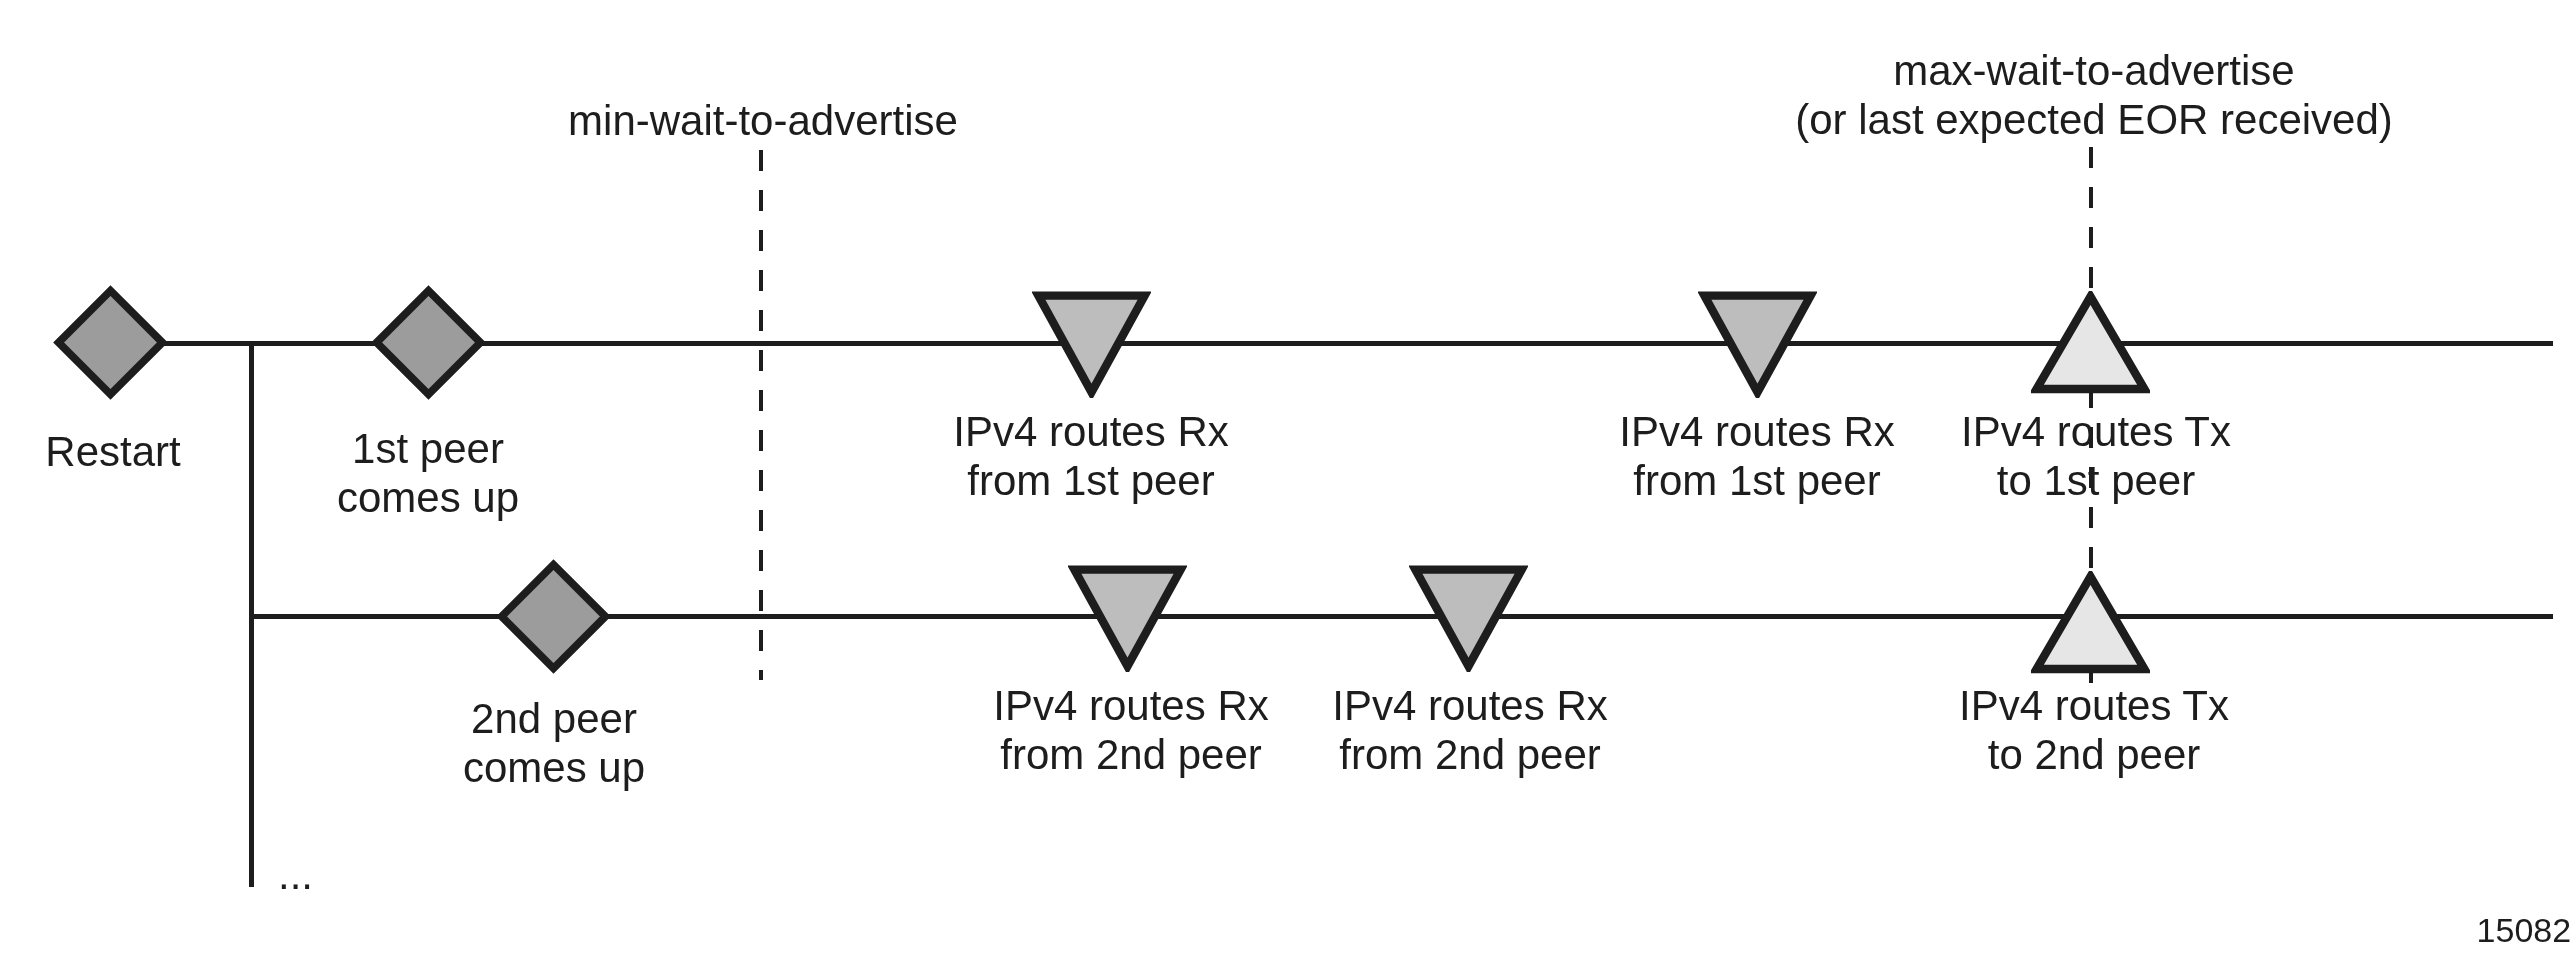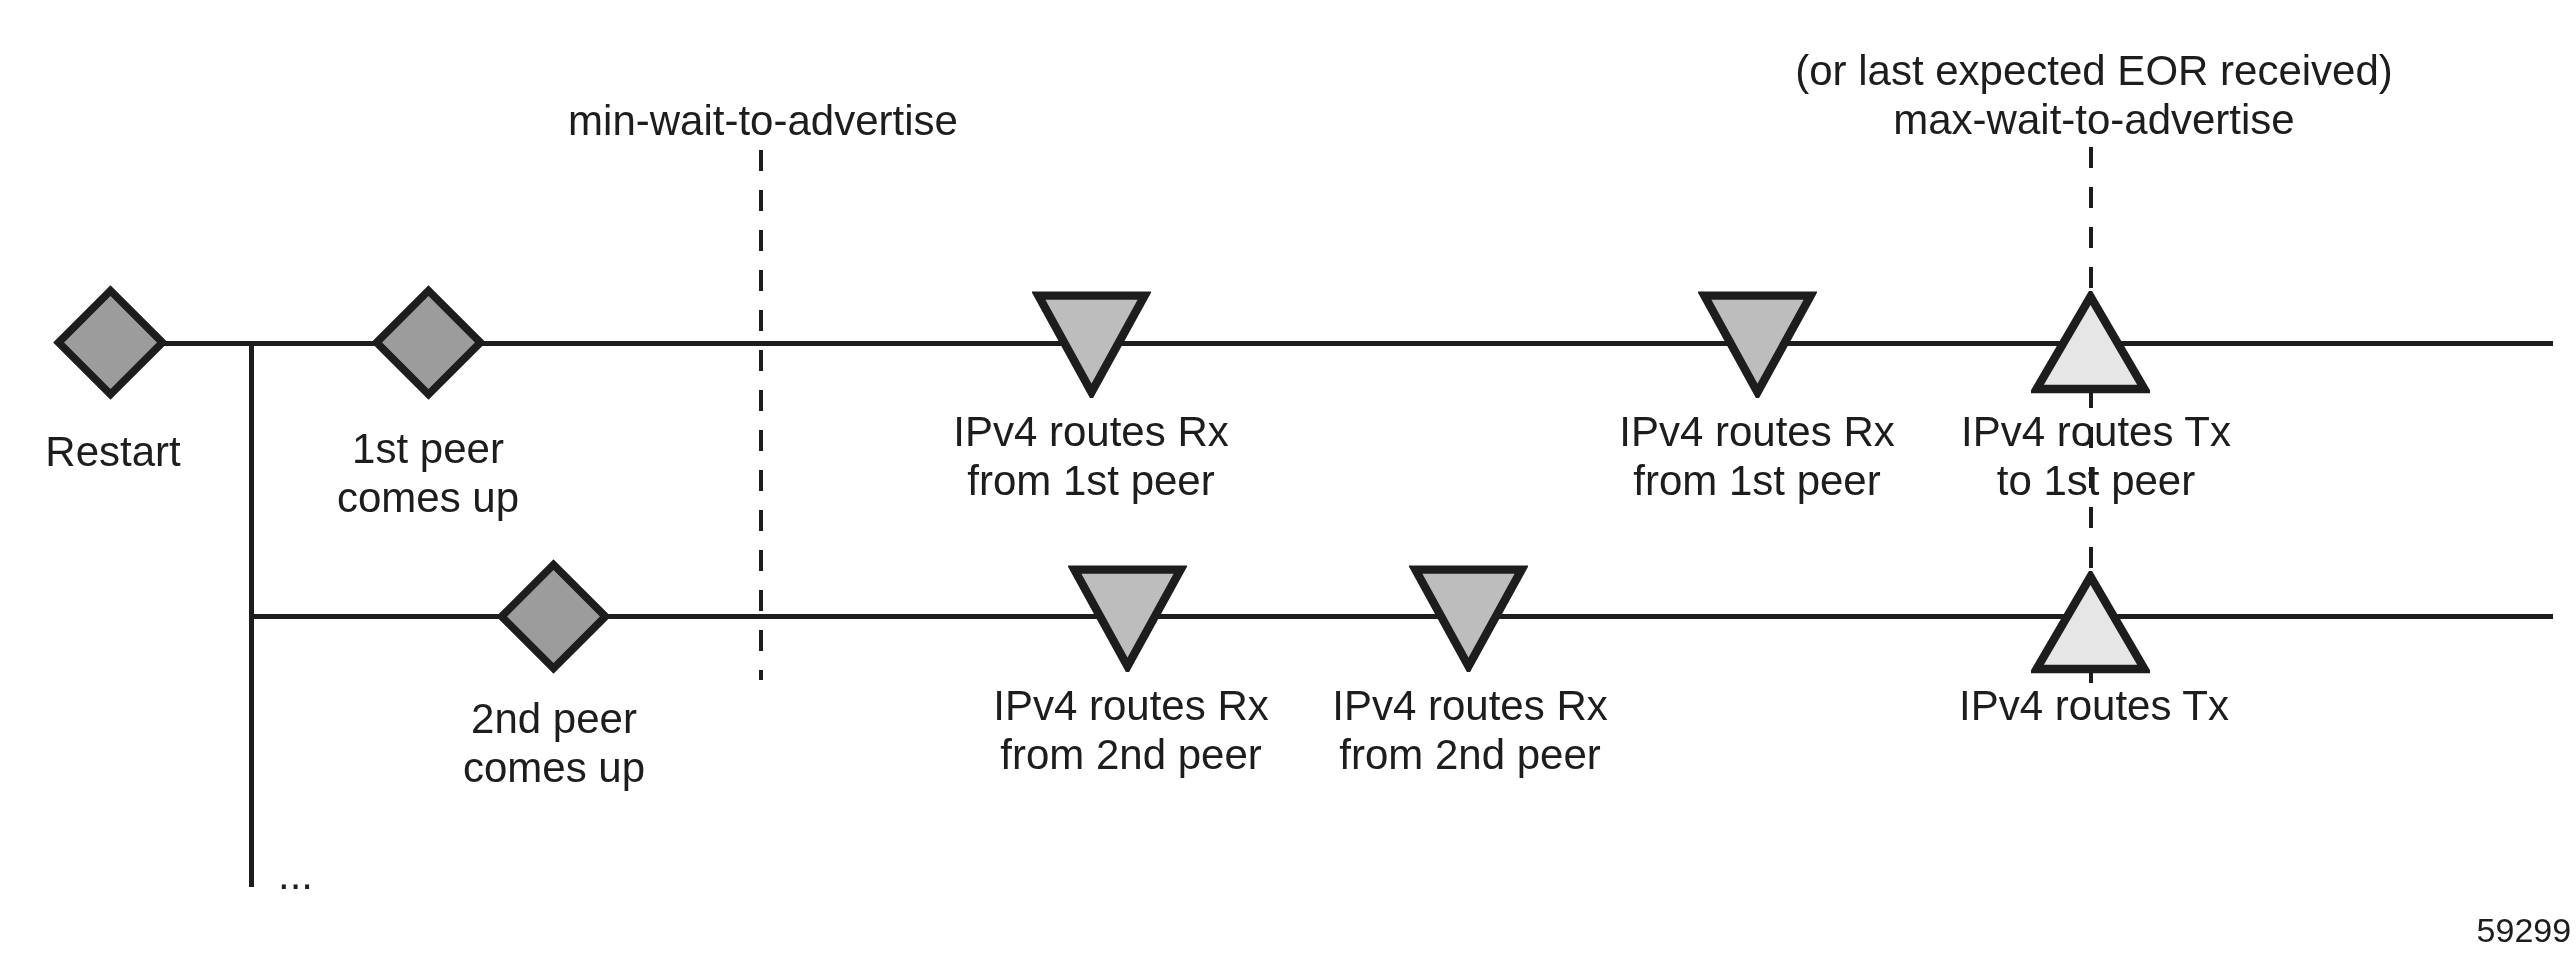--- a/index.html
+++ b/index.html
@@ -69,22 +69,22 @@
     <polygon points="85,8 162,140 8,140" stroke-width="12" fill="#e6e6e6"></polygon>
   </svg>
   <svg class="marker" style="left:2031px; top:571px;" width="119" height="105" viewBox="0 0 170 150">
     <polygon points="85,8 162,140 8,140" stroke-width="12" fill="#e6e6e6"></polygon>
   </svg>
 
   <div class="lbl" style="left:763px; top:96px;">
     <div>min-wait-to-advertise</div>
   </div>
   <div class="lbl" style="left:2094px; top:46px;">
+    <div>max-wait-to-advertise</div>
     <div>(or last expected EOR received)</div>
-    <div>max-wait-to-advertise</div>
   </div>
 
   <div class="lbl" style="left:113px; top:427px;">
     <div>Restart</div>
   </div>
   <div class="lbl" style="left:428px; top:424px;">
     <div>1st peer</div>
     <div>comes up</div>
   </div>
   <div class="lbl" style="left:1091px; top:407px;">
@@ -107,23 +107,24 @@
   <div class="lbl" style="left:1131px; top:681px;">
     <div>IPv4 routes Rx</div>
     <div>from 2nd peer</div>
   </div>
   <div class="lbl" style="left:1470px; top:681px;">
     <div>IPv4 routes Rx</div>
     <div>from 2nd peer</div>
   </div>
   <div class="lbl" style="left:2094px; top:681px;">
     <div>IPv4 routes Tx</div>
+    <div>to 2nd peer</div>
   </div>
 
   <div class="lbl-left" style="left:278px; top:850px;">
     <span>...</span>
   </div>
   <div class="fig-num">
-    <span>59299</span>
+    <span>15082</span>
   </div>
 
 </div>
 
 
 </body></html>

